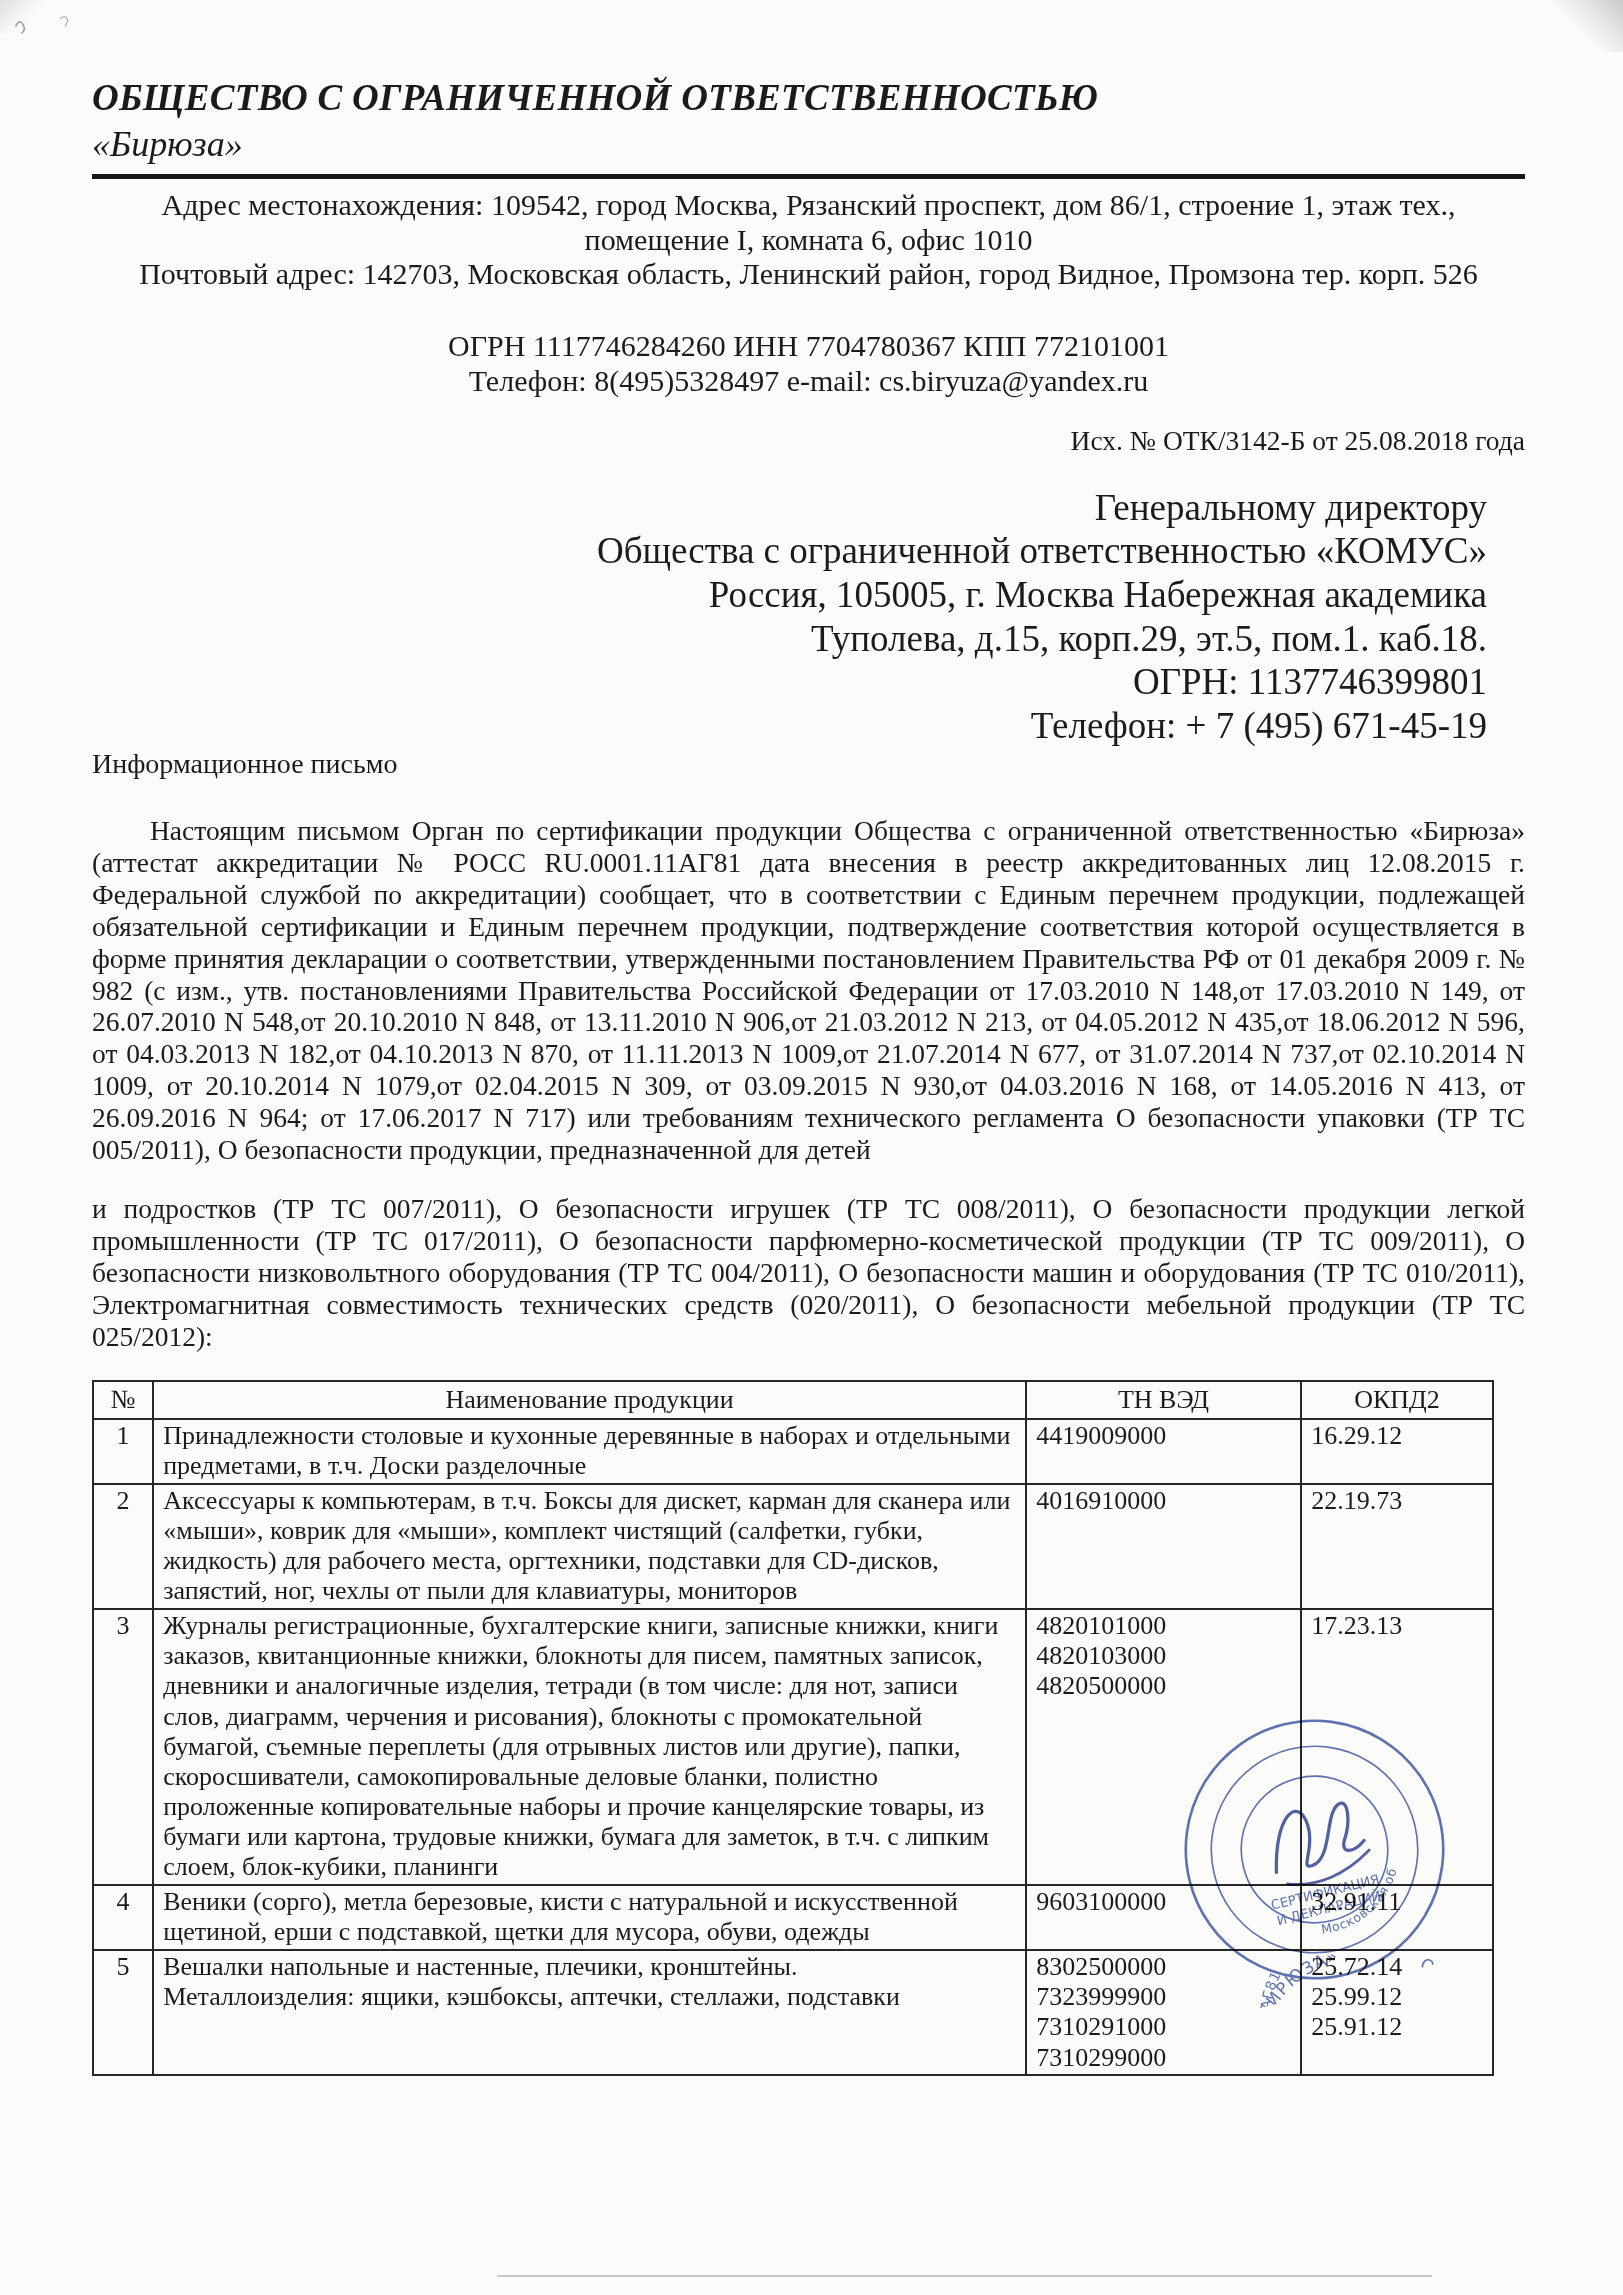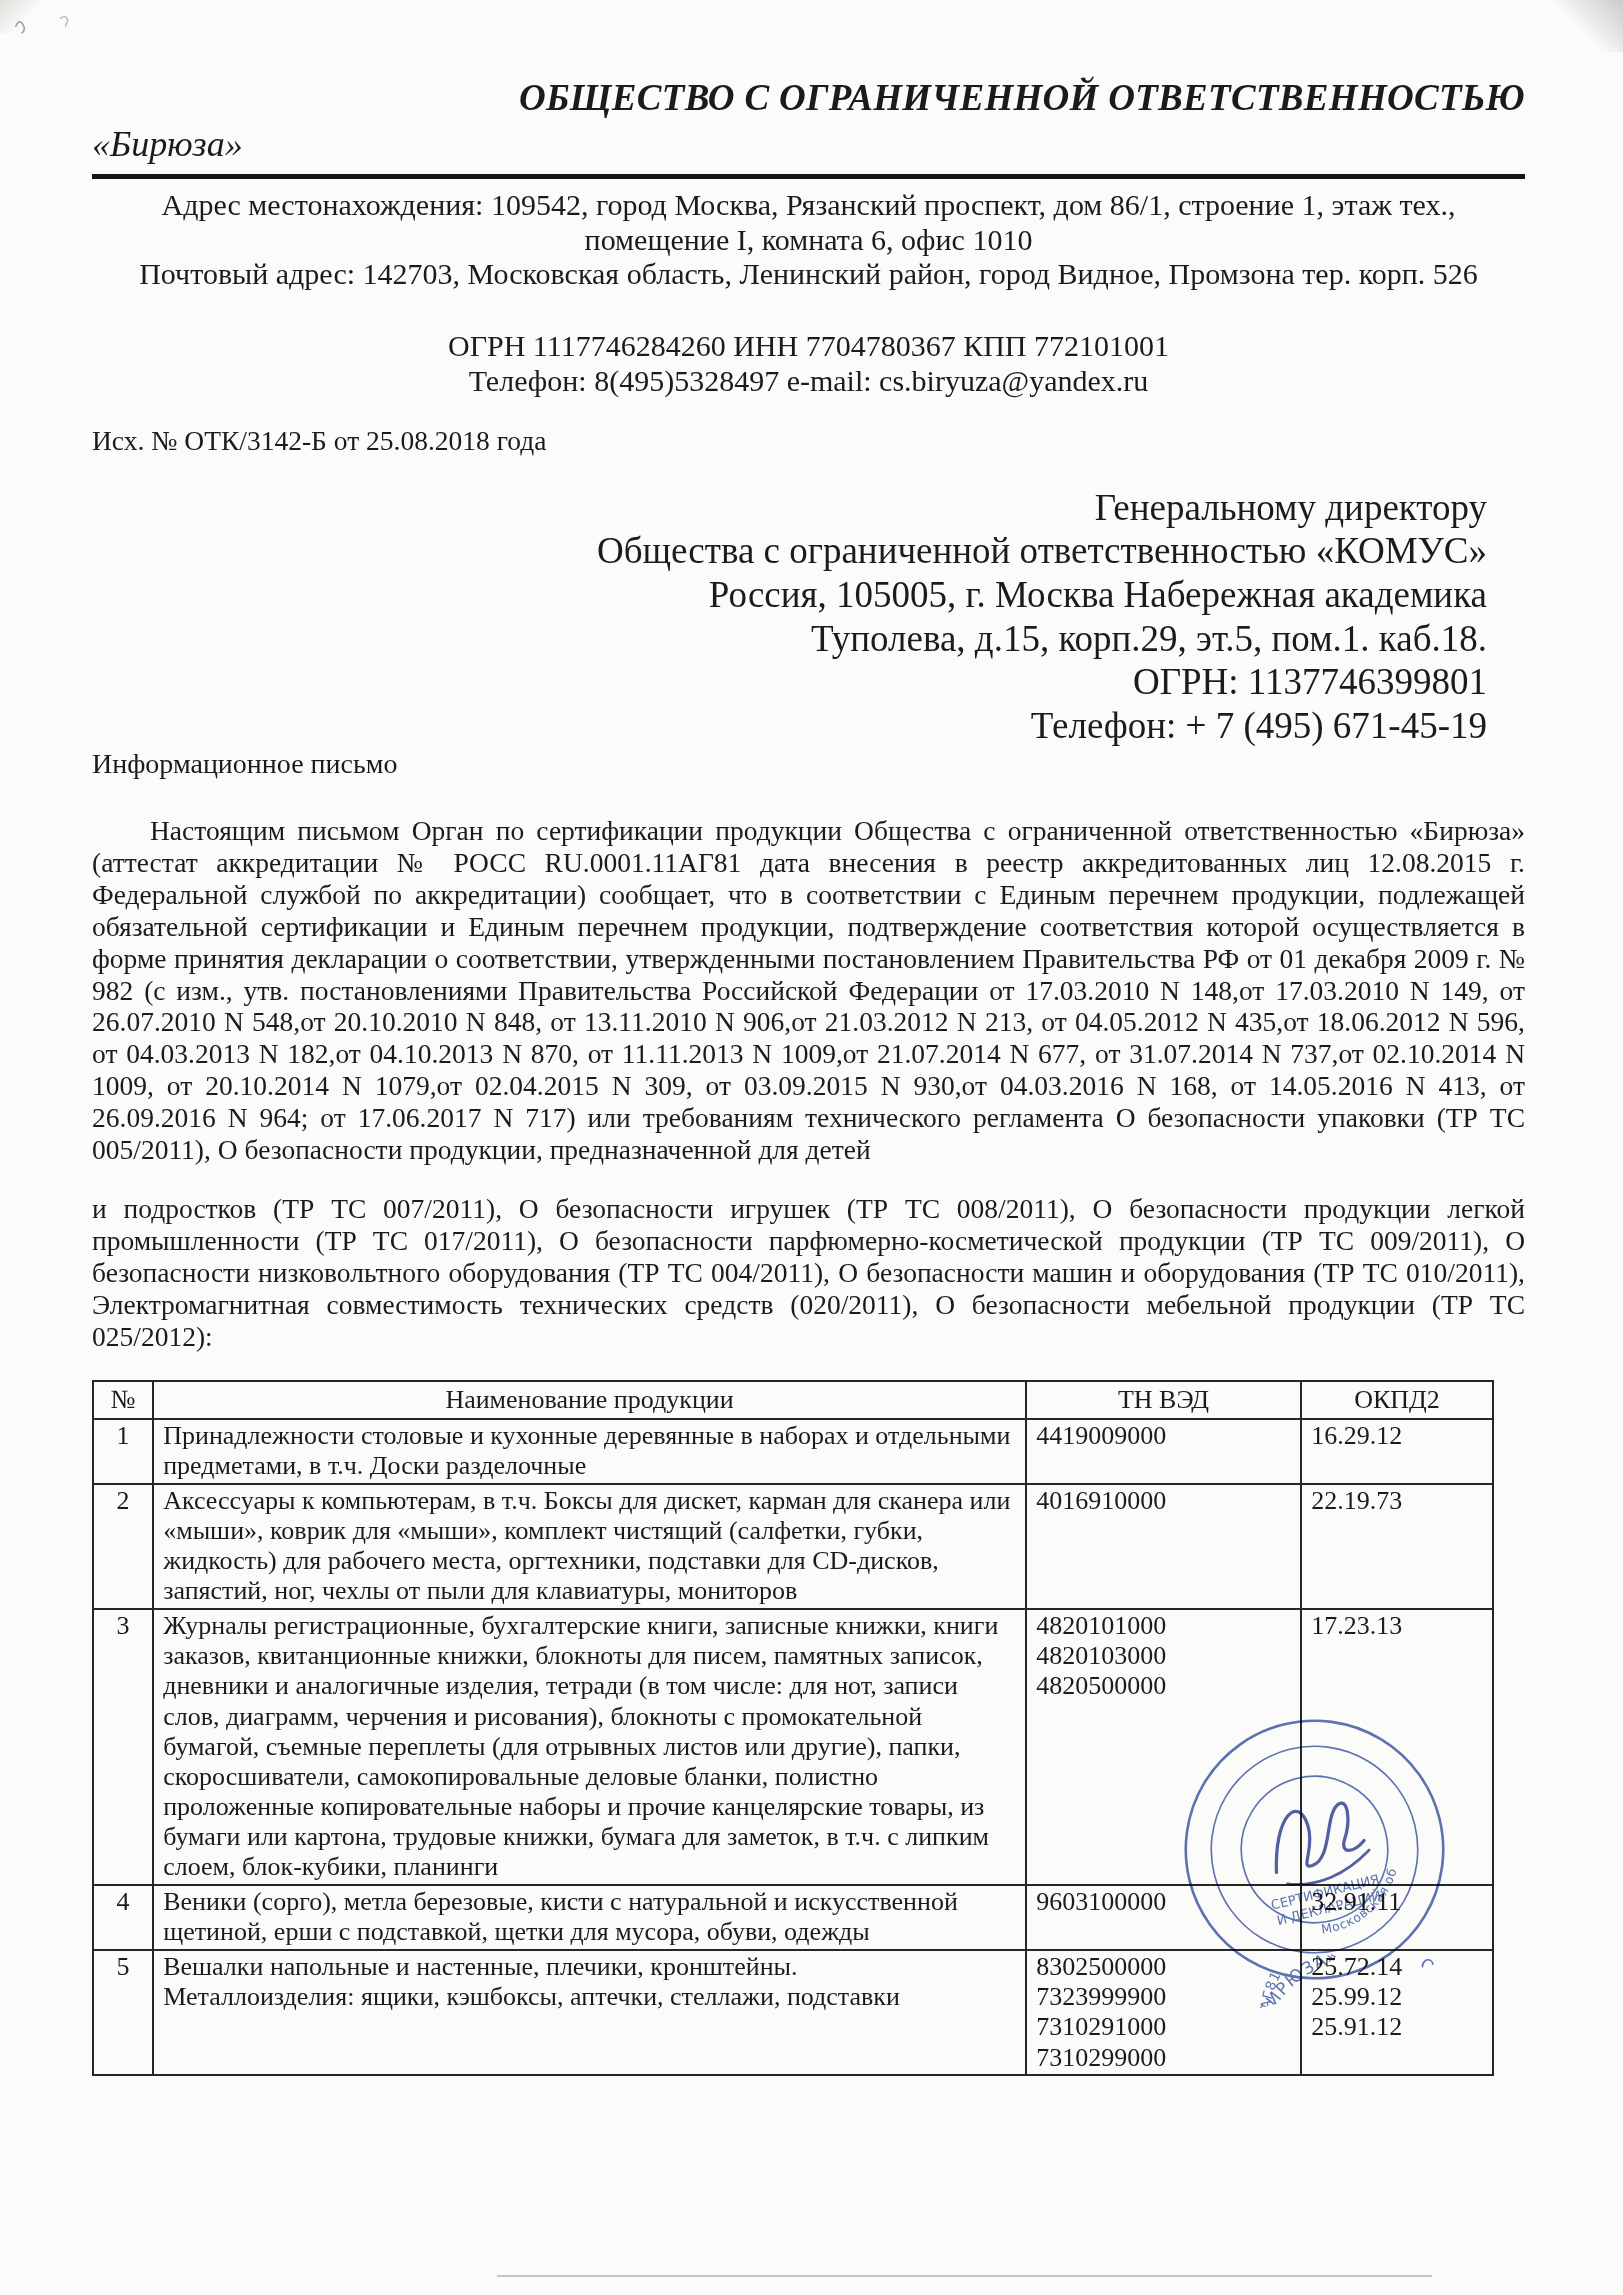--- a/index.html
+++ b/index.html
@@ -12,29 +12,29 @@
   
   .corner-tr{position:absolute;top:0;right:0;width:85px;height:52px;
     background:linear-gradient(225deg,#8f8f8d 0%,rgba(200,200,198,0) 55%);opacity:.45}
   .corner-tl{position:absolute;top:0;left:0;width:46px;height:33px;
     background:linear-gradient(135deg,#b5b5b2 0%,rgba(200,200,198,0) 60%);opacity:.4}
   .scan-bottom-line{position:absolute;left:497px;top:2275px;width:935px;height:2px;background:#c6c6c3}
   .pencil-marks{position:absolute;left:9.2px;top:6.5px;width:144px;height:46px}
 
   .page{position:absolute;inset:0;padding:76px 98px 0 92px;box-sizing:border-box}
 
-  .org-type{font-size:37px;font-weight:bold;font-style:italic;text-align:right;letter-spacing:0.3px;line-height:1.2}
+  .org-type{font-size:37px;font-weight:bold;font-style:italic;text-align:left;letter-spacing:0.3px;line-height:1.2}
   .org-name{font-size:36px;font-weight:normal;font-style:italic;text-align:left;margin-top:2.6px;line-height:1.2}
   .rule{height:4.6px;background:#161616;margin-top:7.9px}
 
   .center-line{font-size:30px;line-height:1.16;text-align:center}
   .mt-first{margin-top:9.2px}
   .mt-block{margin-top:37px}
 
-  .outgoing{margin-top:26px;font-size:27.5px;line-height:1.16;text-align:left}
+  .outgoing{margin-top:26px;font-size:27.5px;line-height:1.16;text-align:right}
 
   .recipient{margin-top:29px;font-size:37px;line-height:1.18;text-align:right;padding-right:38px}
 
   .letter-title{font-size:28px;text-align:left;line-height:1.16}
 
   .para{font-size:27.5px;line-height:1.16;text-align:justify}
   .para-first{margin-top:35px;text-indent:58px}
   .para-cont{margin-top:0}
 
   table.products{margin-top:18.3px;border-collapse:collapse;table-layout:fixed;width:1400px;

